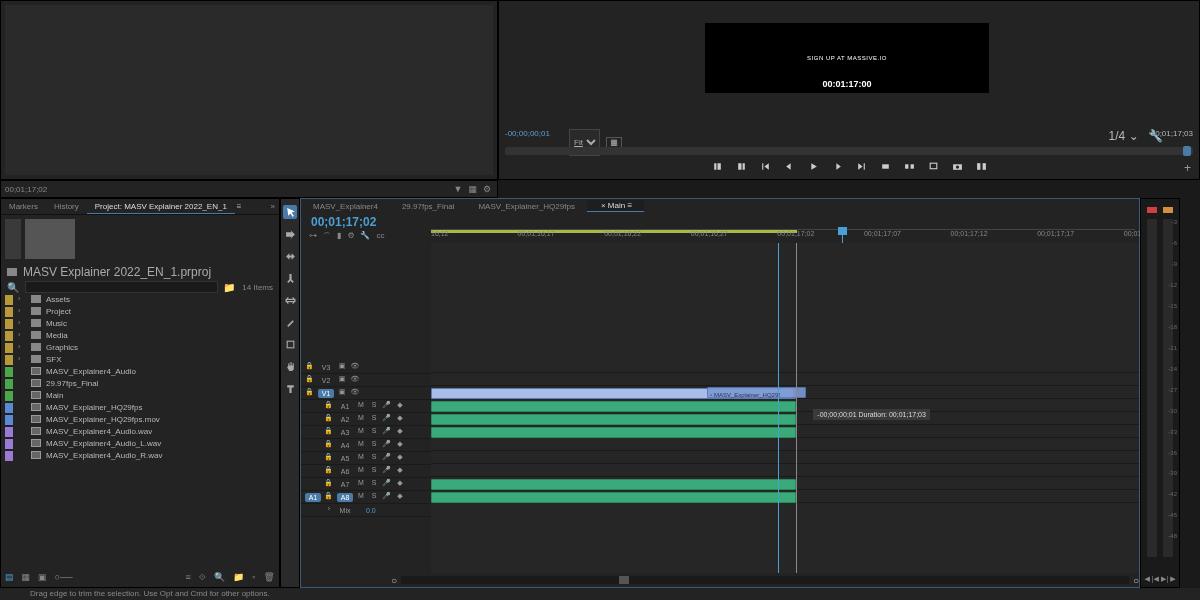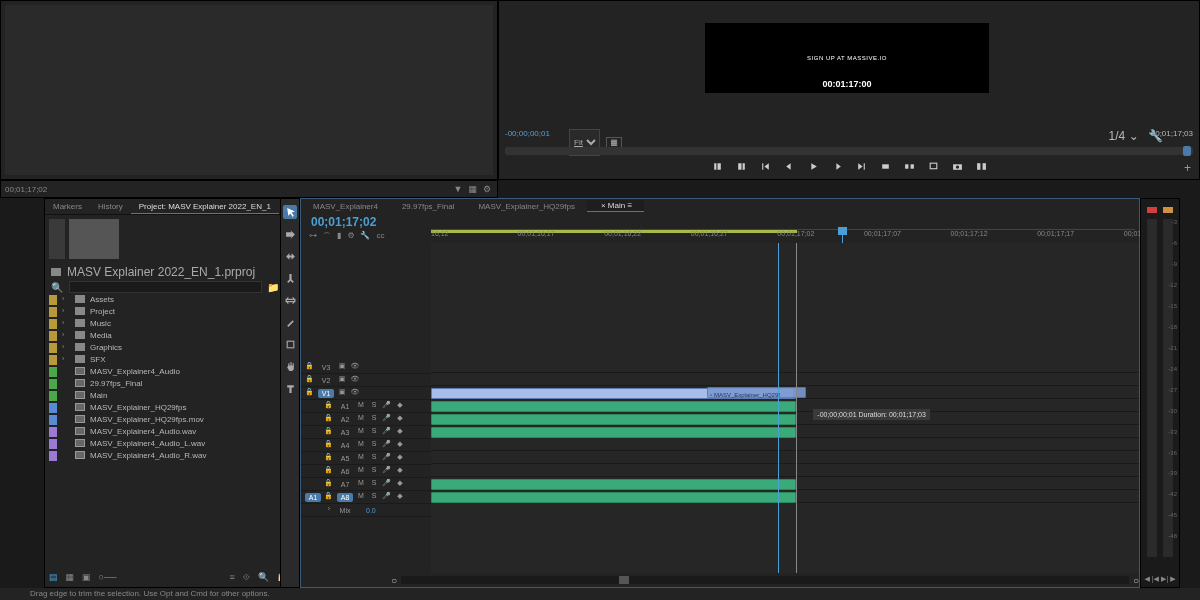--- a/index.html
+++ b/index.html
@@ -26,21 +26,21 @@
 .t-btn svg { width:11px; height:11px; fill:#ccc; }
 .plus-btn { position:absolute; right:8px; bottom:4px; font-size:12px; color:#999; cursor:pointer; }
 
 
 .mid-strip { position:absolute; top:180px; left:0; width:498px; height:18px; background:#232323; border:1px solid #000; display:flex; align-items:center; }
 .mid-strip .tc { margin-left:4px; font-size:8px; color:#888; }
 .mid-strip .icons { margin-left:auto; margin-right:6px; display:flex; gap:6px; }
 .mid-strip .icons span { color:#888; cursor:pointer; font-size:9px; }
 
 
-.proj { position:absolute; top:198px; left:0; width:280px; bottom:12px; background:#232323; border:1px solid #000;margin-left:44px; }
+.proj { position:absolute; top:198px; left:0; width:280px; bottom:12px; background:#232323; border:1px solid #000; }
 .proj-tabs { height:16px; display:flex; border-bottom:1px solid #111; font-size:8px; align-items:center; }
 .proj-tabs .tab { padding:2px 8px; color:#888; cursor:pointer; }
 .proj-tabs .tab.active { color:#ddd; border-bottom:1px solid #4a7aa8; }
 .proj-tabs .chev { margin-left:auto; margin-right:4px; color:#888; }
 .proj-thumbs { height:50px; padding:4px; display:flex; gap:4px; }
 .thumb-small { width:16px; height:40px; background:#3a3a3a; }
 .thumb-big { width:50px; height:40px; background:#555; }
 .proj-path { height:14px; padding:2px 6px; font-size:12px; color:#aaa; display:flex; align-items:center; gap:6px; }
 .proj-path .folder-ic { width:10px; height:8px; background:#888; }
 .proj-search { height:16px; display:flex; align-items:center; padding:2px 6px; gap:6px; }

